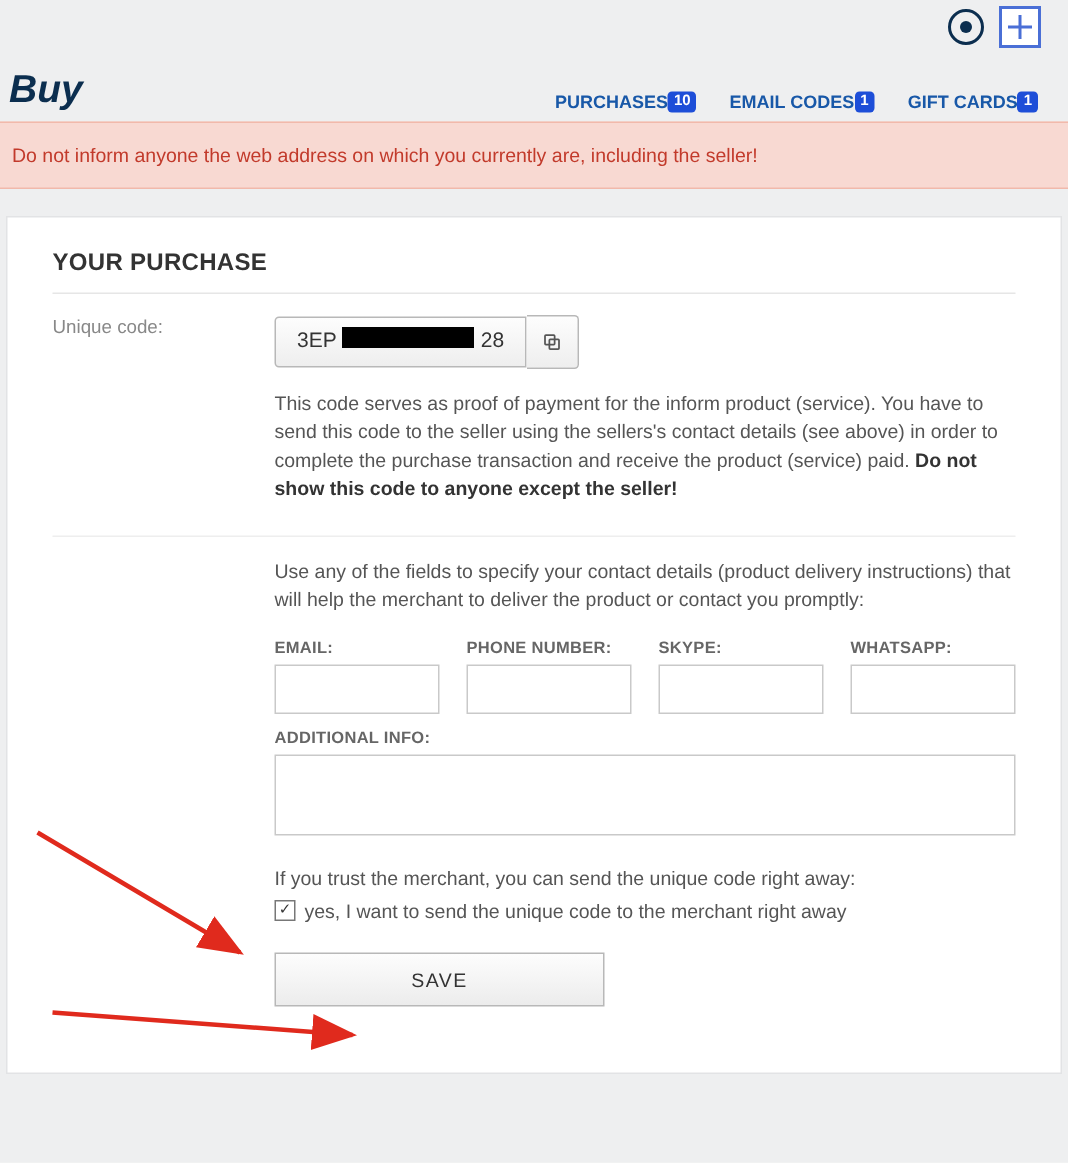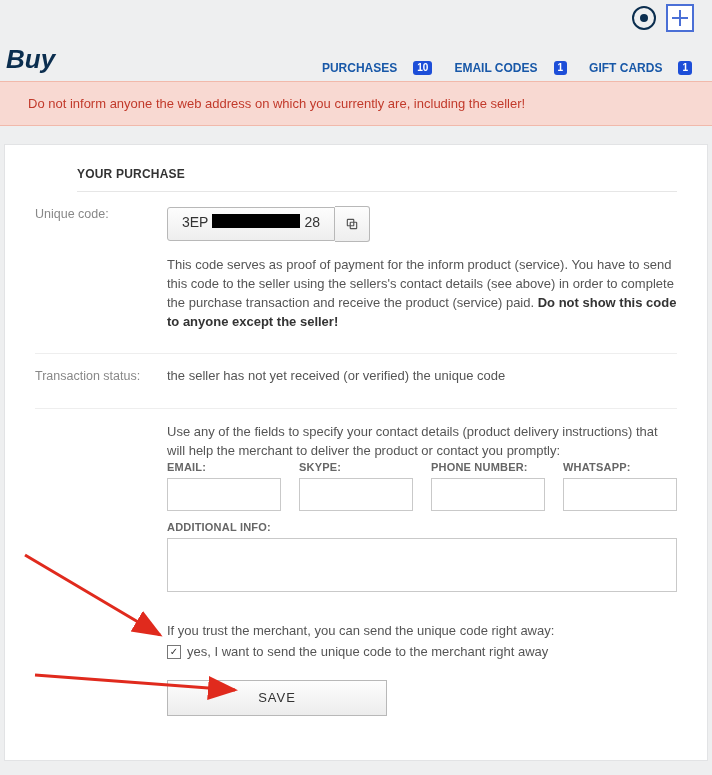--- a/index.html
+++ b/index.html
@@ -6,42 +6,42 @@
   .page{width:712px;min-height:775px;margin:0 auto;background:#eeeff0;position:relative;}
   .topbar{height:36px;display:flex;justify-content:flex-end;align-items:center;padding:0 18px;gap:10px;}
   .avatar-circle{width:20px;height:20px;border:2px solid #0b2e4f;border-radius:50%;display:flex;align-items:center;justify-content:center;}
   .avatar-head{width:8px;height:8px;background:#0b2e4f;border-radius:50%;margin-top:-1px;}
   .flag-box{width:24px;height:24px;border:2px solid #4a6fd6;display:flex;align-items:center;justify-content:center;position:relative;background:#fff;}
   .cross-h{position:absolute;width:70%;height:2px;background:#4a6fd6;}
   .cross-v{position:absolute;height:70%;width:2px;background:#4a6fd6;}
   .header-row{display:flex;justify-content:space-between;align-items:flex-end;padding:8px 20px 6px 6px;}
   h1{margin:0;font-size:26px;color:#0b2e4f;font-weight:700;font-style:italic;}
   .nav{display:flex;gap:22px;font-size:12px;font-weight:700;}
-  .nav a{color:#1858a8;text-decoration:none;display:flex;align-items:center;gap:16px;}
+  .nav a{color:#1858a8;text-decoration:none;display:flex;align-items:center;gap:0;}
   .badge{background:#1d4ed8;color:#fff;border-radius:3px;padding:1px 4px;font-size:10px;line-height:12px;}
-  .alert{background:#f8d9d2;border-top:1px solid #f1b9ab;border-bottom:1px solid #f1b9ab;color:#c23a2b;font-size:13px;padding:14px 28px;}
+  .alert{background:#f8d9d2;border-top:1px solid #f1b9ab;border-bottom:1px solid #f1b9ab;color:#c23a2b;font-size:13px;padding:14px 8px;}
   .card{background:#fff;border:1px solid #e2e3e5;margin:18px 4px 0 4px;padding:22px 30px;position:relative;}
-  .section-title{font-size:12px;font-weight:700;color:#333;border-bottom:1px solid #e6e6e6;padding-bottom:10px;letter-spacing:.2px;margin-left:42px;}
-  .row{display:flex;border-bottom:1px solid #eee;padding:14px 0 22px 0;font-size:13px;gap:2px;}
+  .section-title{font-size:16px;font-weight:700;color:#333;border-bottom:1px solid #e6e6e6;padding-bottom:10px;letter-spacing:.2px;}
+  .row{display:flex;border-bottom:1px solid #eee;padding:14px 0 22px 0;font-size:13px;gap:18px;}
   .row:last-of-type{border-bottom:none;}
   .label-col{width:130px;color:#888;font-size:12.5px;line-height:1.4;}
   .value-col{flex:1;color:#555;}
   .code-wrap{display:flex;align-items:center;gap:0;margin-bottom:14px;}
   .code-box{border:1px solid #b8b8b8;border-radius:3px 0 0 3px;background:linear-gradient(#fdfdfd,#eee);padding:6px 14px;font-size:14px;color:#333;height:20px;display:flex;gap:4px;}
   .redact{display:inline-block;width:88px;height:14px;background:#000;}
   .copy-btn{border:1px solid #b8b8b8;border-left:none;border-radius:0 3px 3px 0;background:linear-gradient(#fdfdfd,#eee);width:34px;height:34px;display:flex;align-items:center;justify-content:center;cursor:pointer;}
   .desc{font-size:13px;line-height:1.45;color:#555;}
   .desc b{color:#333;}
-  .contact-intro{font-size:13px;line-height:1.45;color:#555;margin-bottom:0;}
+  .contact-intro{font-size:13px;line-height:1.45;color:#555;margin-bottom:16px;}
   .fields{display:grid;grid-template-columns:1fr 1fr 1fr 1fr;gap:10px 18px;}
   .field label{display:block;font-size:11px;font-weight:700;color:#666;margin-bottom:5px;letter-spacing:.2px;}
   .field input,.field textarea{width:100%;box-sizing:border-box;border:1px solid #c9c9c9;padding:8px;font-size:13px;background:#fff;}
   .full{grid-column:1/-1;}
   textarea{height:54px;resize:none;}
-  .trust-block{margin-top:26px;font-size:13px;color:#555;line-height:1.5;}
+  .trust-block{margin-top:16px;font-size:13px;color:#555;line-height:1.5;}
   .chk-line{display:flex;align-items:center;gap:6px;margin-top:2px;}
   .chk{width:12px;height:12px;border:1px solid #777;display:inline-flex;align-items:center;justify-content:center;font-size:10px;line-height:10px;color:#333;cursor:pointer;}
   .save-btn{margin-top:18px;width:220px;height:36px;border:1px solid #b8b8b8;background:linear-gradient(#fdfdfd,#ececec);font-size:13px;letter-spacing:1px;color:#333;cursor:pointer;}
   
   svg.arrows{position:absolute;left:0;top:0;pointer-events:none;}
 </style>
 </head>
 <body>
 <div class="page">
 
@@ -94,41 +94,37 @@
                 <rect x="4" y="4" width="11" height="11" rx="1"></rect>
               </svg>
           </div>
         </div>
         <div class="desc">
           <span>This code serves as proof of payment for the inform product (service). You have to send this code to the seller using the sellers's contact details (see above) in order to complete the purchase transaction and receive the product (service) paid. </span><b>Do not show this code to anyone except the seller!</b>
         </div>
       </div>
     </div>
 
-    <div class="row">
-      <div class="label-col">Transaction status:</div>
-      <div class="value-col">the seller has not yet received (or verified) the unique code</div>
-    </div>
 
     <div class="row" style="border-bottom:none;">
       <div class="label-col"></div>
       <div class="value-col">
         <div class="contact-intro">Use any of the fields to specify your contact details (product delivery instructions) that will help the merchant to deliver the product or contact you promptly:</div>
 
         <div class="fields">
           <div class="field">
             <label>EMAIL:</label>
             <input type="text" style="">
           </div>
           <div class="field">
-            <label>SKYPE:</label>
+            <label>PHONE NUMBER:</label>
             <input type="text" style="">
           </div>
           <div class="field">
-            <label>PHONE NUMBER:</label>
+            <label>SKYPE:</label>
             <input type="text" style="">
           </div>
           <div class="field">
             <label>WHATSAPP:</label>
             <input type="text" style="">
           </div>
           <div class="field full">
             <label>ADDITIONAL INFO:</label>
             <textarea style=""></textarea>
           </div>

